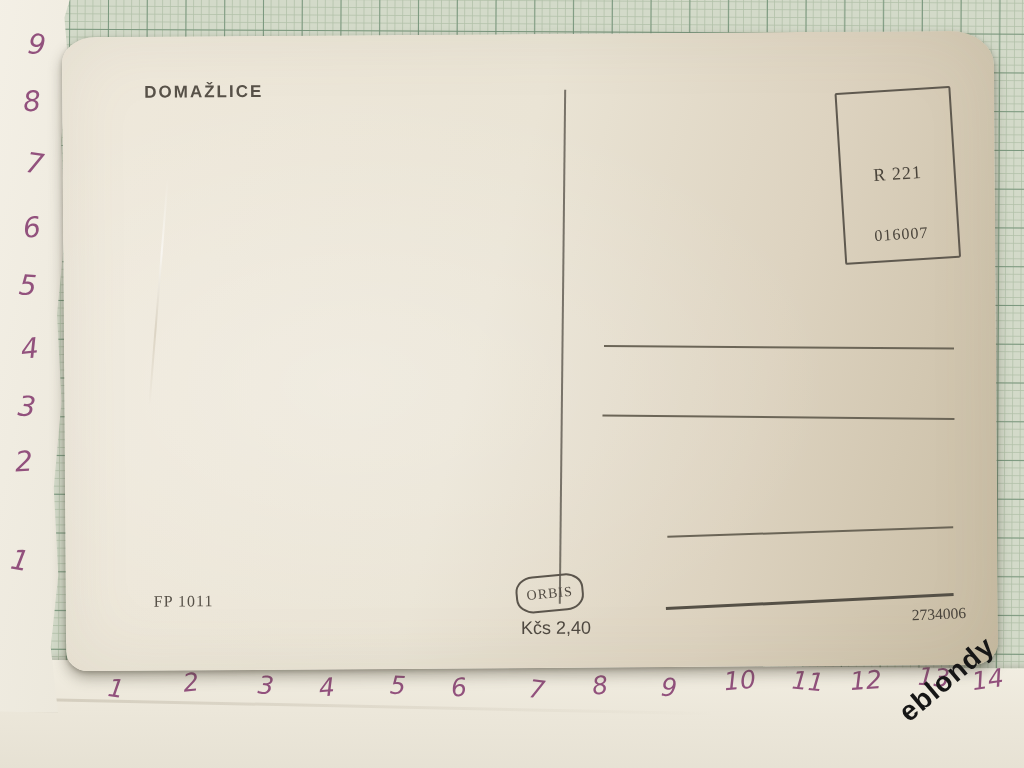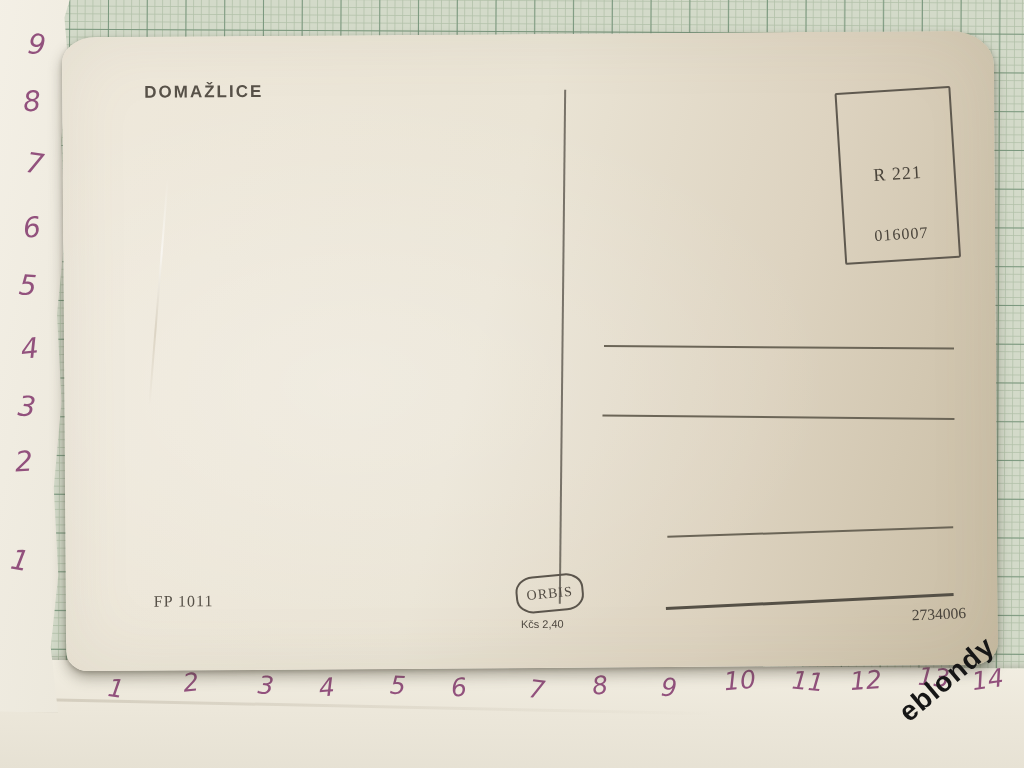--- a/index.html
+++ b/index.html
@@ -62,21 +62,21 @@
   .aline{position:absolute;height:2px;background:#6b6557;}
   .l1{left:540px;top:314px;width:350px;transform:rotate(.8deg);}
   .l2{left:538px;top:384px;width:352px;transform:rotate(1deg);}
   .l3{left:602px;top:499px;width:286px;transform:rotate(-1.5deg);}
   .l4{left:600px;top:568px;width:288px;height:3px;background:#555046;transform:rotate(-2.4deg);}
   .fp{left:76px;top:556px;font-family:"Liberation Serif",serif;font-size:16px;letter-spacing:1px;margin-left:12px;}
   .orbis{position:absolute;left:450px;top:541px;width:64px;height:33px;
     border:2px solid #5b554c;border-radius:18px/15px;transform:rotate(-5deg);
     display:flex;align-items:center;justify-content:center;
     font-family:"Liberation Serif",serif;font-size:14px;letter-spacing:1px;color:#534d45;}
-  .price{left:455px;top:584px;font-size:11px;color:#4e4840;}
+  .price{left:455px;top:584px;font-size:18px;color:#4e4840;}
   .serial{left:846px;top:574px;font-family:"Liberation Serif",serif;font-size:15.5px;
     transform:rotate(-2deg);color:#49443c;}
 
   .url{position:absolute;left:6px;top:1px;font-size:17px;font-weight:bold;
     color:#262b63;letter-spacing:.3px;}
   .eblondy{position:absolute;left:903px;top:700px;font-size:28px;font-weight:bold;
     color:#161616;letter-spacing:1px;transform:rotate(-40deg);transform-origin:left center;}
 </style>
 </head>
 <body>

